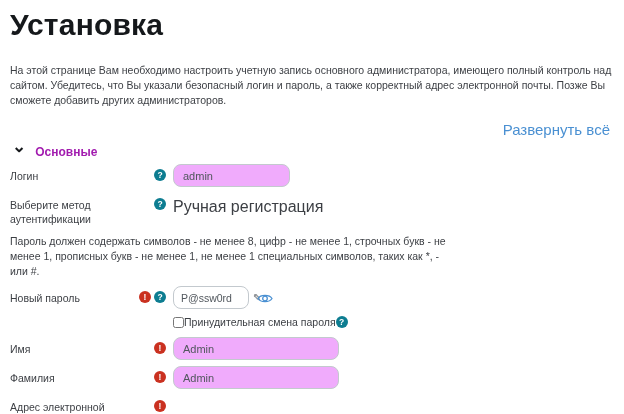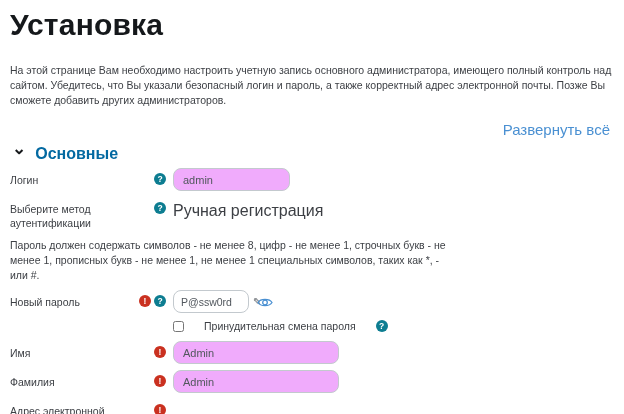--- a/index.html
+++ b/index.html
@@ -20,21 +20,21 @@
   .expand-row{text-align:right;font-size:15px;margin:0 4px 7px 0;}
   .expand-link{color:#4a90d2;text-decoration:none;cursor:pointer;}
   .section-hdr{
     display:flex;align-items:center;gap:9px;
     margin:0 0 5px 2px;cursor:pointer;
   }
   .chev{
     font-size:17px;font-weight:bold;color:#15181b;
     line-height:8px;height:12px;overflow:hidden;margin-top:-6px;
   }
-  .section-title{font-size:16px;font-weight:bold;color:#0369a1;}
+  .section-title{font-size:12px;font-weight:bold;color:#a21caf;}
 
   .mform{font-size:10.5px;}
   .frow{display:flex;align-items:flex-start;margin-bottom:6px;}
   .flabel{width:126px;padding-top:5px;line-height:14px;color:#3c3f44;}
   .ficons{width:30px;display:flex;justify-content:flex-end;gap:3px;padding-top:5px;}
   .fctrl{margin-left:7px;}
   .findent{margin-left:163px;}
 
   .cicon{
     width:12px;height:12px;border-radius:50%;flex:0 0 12px;
@@ -61,21 +61,21 @@
   .pwdbox{
     box-sizing:border-box;height:23px;width:76px;
     border:1px solid #c3c9ce;border-radius:8px;
     padding:0 7px;display:inline-flex;align-items:center;gap:21px;
     font-size:10.5px;color:#51575d;cursor:text;background:#fff;
   }
   .pencil{font-size:10px;color:#5b6066;}
   .eyebtn{margin-left:8px;display:inline-flex;cursor:pointer;margin-top:1px;}
 
   .chkrow{margin-bottom:9px;}
-  .chkline{display:flex;align-items:center;gap:20px;padding-top:1px;}
+  .chkline{display:flex;align-items:center;gap:0;padding-top:1px;}
   .chkline input{width:11px;height:11px;margin:0;accent-color:#fff;}
   .chklabel{color:#3c3f44;}
 </style>
 </head>
 <body>
 
 <div class="page">
 
   <h1 class="page-title">Установка</h1>
 

